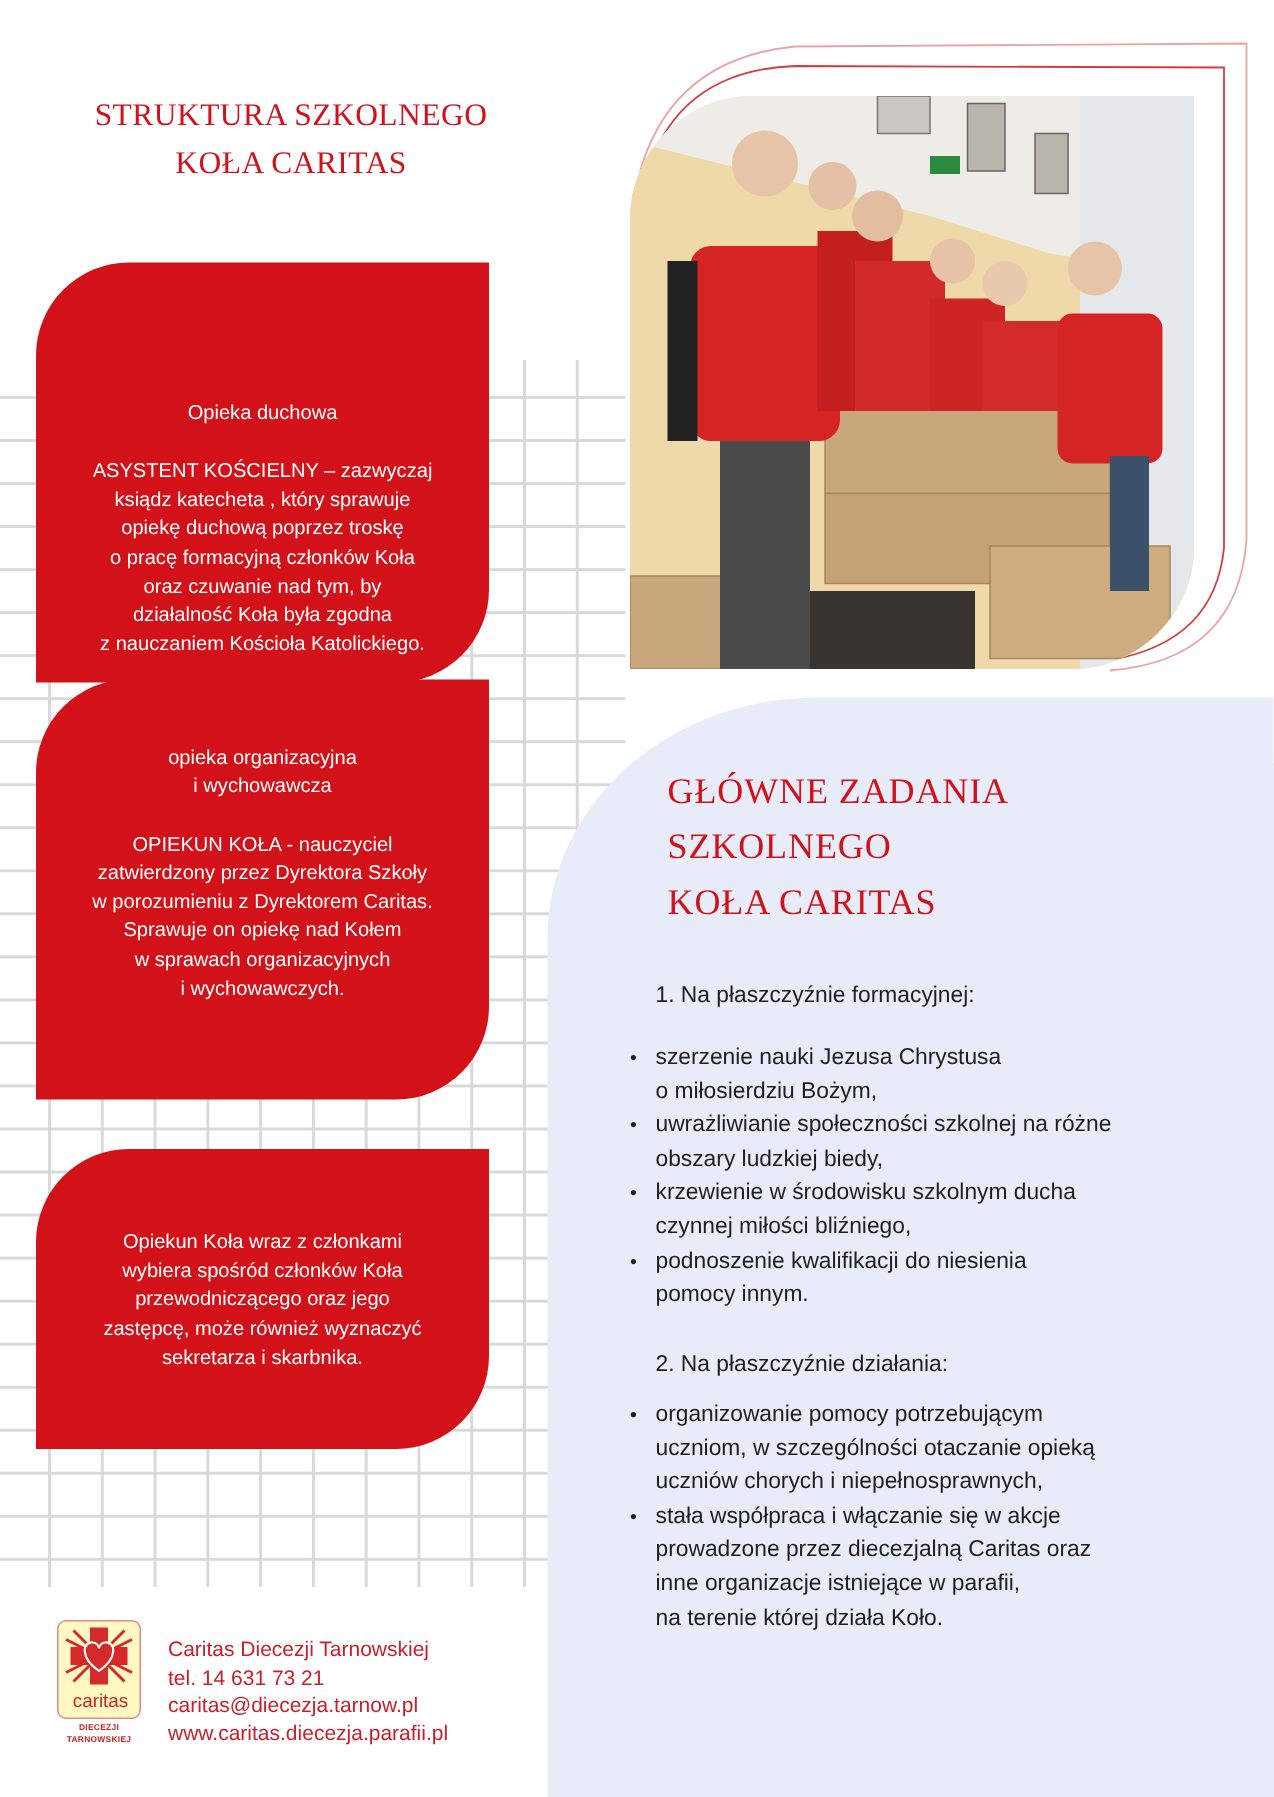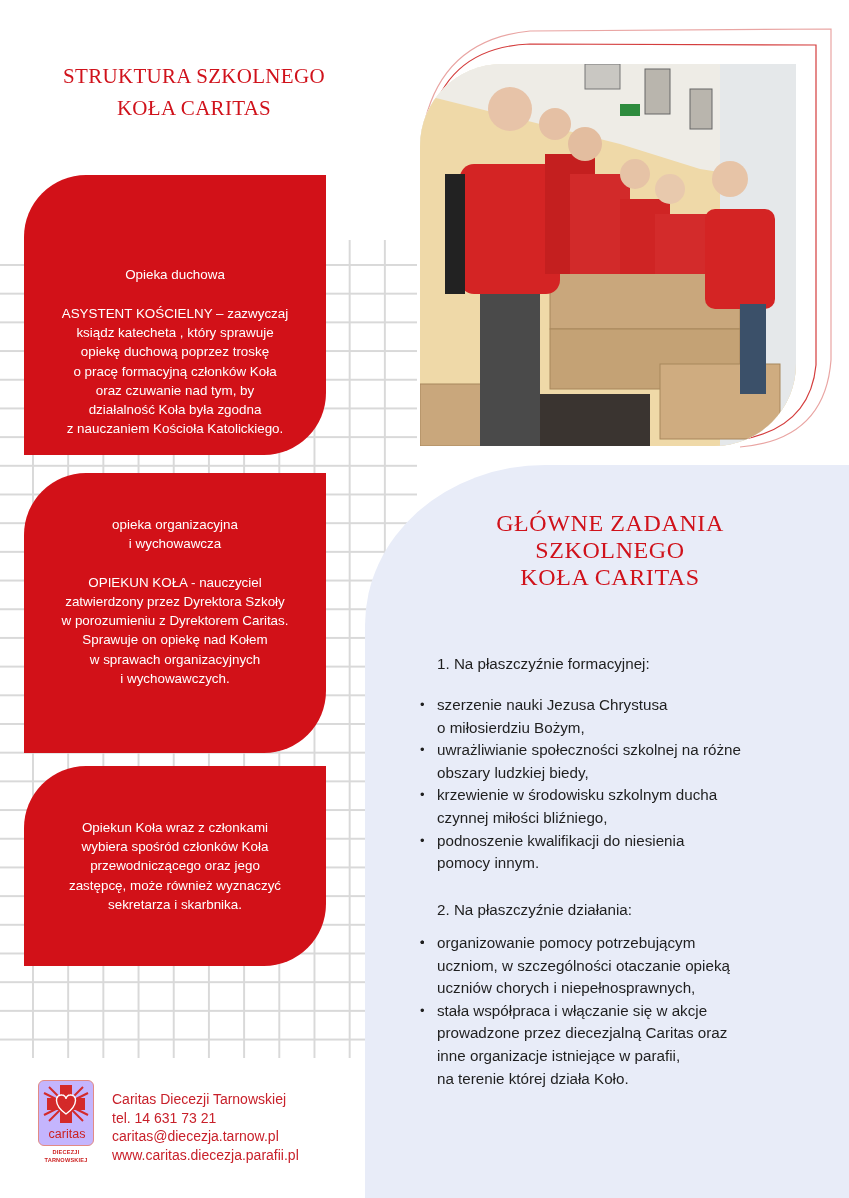--- a/index.html
+++ b/index.html
@@ -51,21 +51,21 @@
     border-top-left-radius: 62px;
     border-bottom-right-radius: 62px;
     display: flex; flex-direction: column; justify-content: center; align-items: center;
     text-align: center;
     font-size: 13.4px;
     line-height: 19.3px;
     z-index: 2;
     padding: 0 14px;
   }
   .card-1 { top: 141px; height: 280px; justify-content: center; padding-top: 74px; margin-top: 34px; }
-  .card-2 { top: 473px; height: 280px; justify-content: flex-start; padding-top: 42px; }
+  .card-2 { top: 453px; height: 280px; justify-content: flex-start; padding-top: 42px; }
   .card-3 { top: 766px; height: 200px; text-align: center; }
   .card .heading { white-space: pre-line; }
   .card .spacer { height: 19px; }
   .card .body { white-space: pre-line; }
 
   
   .photo-lines {
     position: absolute; left: 400px; top: 20px; width: 449px; height: 440px;
     z-index: 2;
   }
@@ -78,25 +78,24 @@
     overflow: hidden;
     z-index: 3;
     background: #efe6cf;
   }
   .photo svg { display: block; }
 
   
   .right-title {
     position: absolute;
     left: 445px; top: 510px; width: 330px;
-    text-align: center;
     color: #d0121b;
     font-family: "Liberation Serif", "DejaVu Serif", serif;
     font-size: 24px;
-    line-height: 27px;
+    line-height: 37px;
     letter-spacing: 0.6px;
     z-index: 4;
     white-space: pre-line;
   }
 
   
   .section-head {
     position: absolute; left: 437px;
     font-size: 15.2px; color: #1f1f1f;
     z-index: 4;
@@ -119,21 +118,21 @@
     font-size: 13px;
   }
 
   
   .logo {
     position: absolute; left: 38px; top: 1080px; width: 58px; height: 86px;
     z-index: 2;
   }
   .logo-box {
     position: absolute; left: 0; top: 0; width: 56px; height: 66px;
-    border: 1.5px solid #e28a85; border-radius: 6px; background: #c4b5fd;
+    border: 1.5px solid #e28a85; border-radius: 6px; background: #fef9c3;
   }
   .logo-word {
     position: absolute; left: 0; top: 46px; width: 56px; text-align: center;
     font-size: 12.5px; color: #cc1f1f; font-weight: normal;
   }
   .logo-sub {
     position: absolute; left: -4px; width: 64px; text-align: center;
     font-size: 5.6px; font-weight: bold; color: #cc1f1f; letter-spacing: 0.2px;
   }
   .logo-sub.l1 { top: 69px; }

